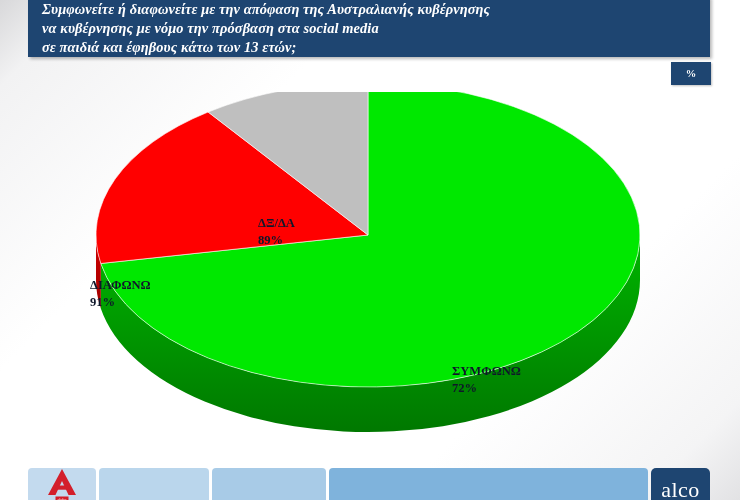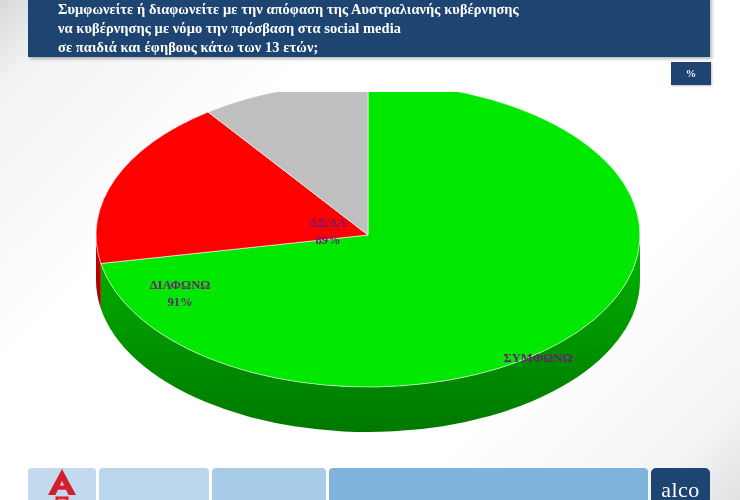--- a/index.html
+++ b/index.html
@@ -24,24 +24,24 @@
     height: 61px;
     background: #1e4571;
     box-shadow: 2px 2px 3px rgba(0,0,0,0.28);
     box-sizing: border-box;
     padding: 4px 10px 0 14px;
   }
   #title-banner .line {
     color: #ffffff;
     font-size: 14.4px;
     font-weight: bold;
+    font-style: italic;
     line-height: 19px;
     white-space: nowrap;
     letter-spacing: 0.1px;
-    margin-left: 16px;
   }
 
   
   #percent-badge {
     position: absolute;
     left: 671px;
     top: 62px;
     width: 40px;
     height: 23px;
     background: #1e4571;
@@ -60,30 +60,29 @@
     left: 0;
     top: 92px;
     width: 740px;
     height: 360px;
   }
   #pie-svg {
     display: block;
   }
   .slice-label {
     position: absolute;
-    text-align: center;
-    color: #701a75;
+    color: #0f172a;
     font-weight: bold;
     font-size: 12.6px;
     line-height: 17px;
     white-space: nowrap;
   }
   #label-dk    { left: 258px; top: 123px; width: 140px; }
-  #label-agree { left: 452px; top: 258px; width: 172px; }
-  #label-disagree { left: 104px; top: 185px; width: 152px; }
+  #label-agree { left: 452px; top: 271px; width: 172px; }
+  #label-disagree { left: 90px; top: 185px; width: 152px; }
 
   
   #bottom-bar {
     position: absolute;
     left: 0;
     bottom: 0;
     width: 740px;
     height: 38px;
   }
   .bar-seg {
@@ -159,20 +158,21 @@
     <div>89%</div>
   </div>
 
   <div class="slice-label" id="label-disagree">
     <div>ΔΙΑΦΩΝΩ</div>
     <div>91%</div>
   </div>
 
   <div class="slice-label" id="label-agree">
     <div>ΣΥΜΦΩΝΩ</div>
+    <div>72%</div>
   </div>
 </div>
 
 <div id="bottom-bar">
   <div class="bar-seg" id="seg-1"></div>
   <div class="bar-seg" id="seg-2"></div>
   <div class="bar-seg" id="seg-3"></div>
   <div class="bar-seg" id="seg-4"></div>
   <div class="bar-seg" id="seg-alco"></div>
   <div id="alco-text">alco</div>

